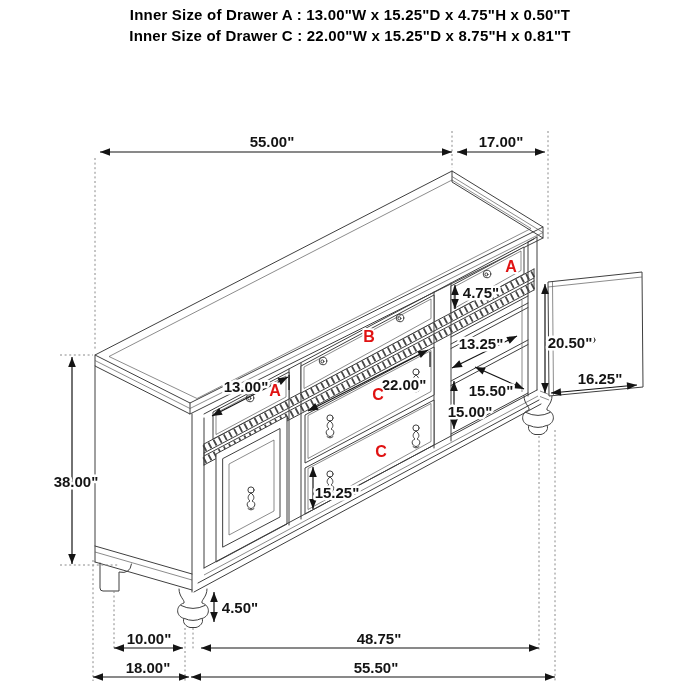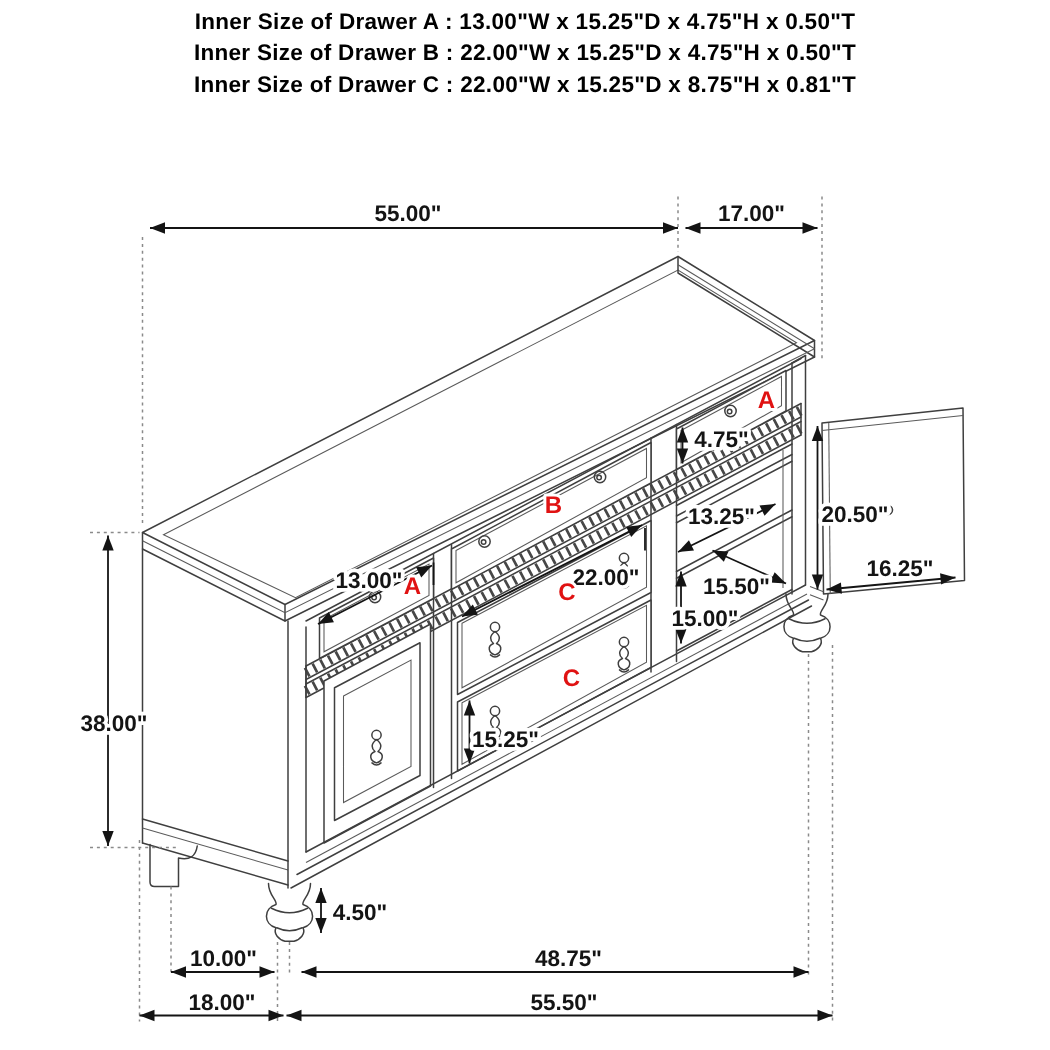--- a/index.html
+++ b/index.html
@@ -20,21 +20,20 @@
   .rl{font:bold 16px "Liberation Sans",sans-serif;fill:#e01212;text-anchor:middle;
       paint-order:stroke;stroke:#ffffff;stroke-width:4px;stroke-linejoin:round;}
 </style>
 </head>
 <body>
 
 <div id="stage">
 
   <div id="title-block">
     <div>Inner Size of Drawer A : 13.00"W x 15.25"D x 4.75"H x 0.50"T</div>
-    <div>Inner Size of Drawer B : 22.00"W x 15.25"D x 4.75"H x 0.50"T</div>
     <div>Inner Size of Drawer C : 22.00"W x 15.25"D x 8.75"H x 0.81"T</div>
   </div>
 
   <svg width="700" height="700" viewBox="0 0 700 700">
     <defs>
       <marker id="ae" markerWidth="13" markerHeight="10" refX="11.5" refY="5" orient="auto" markerUnits="userSpaceOnUse">
         <path d="M1.5,1.2 L11.5,5 L1.5,8.8 Z" fill="#141414"></path>
       </marker>
       <marker id="as" markerWidth="13" markerHeight="10" refX="1.5" refY="5" orient="auto" markerUnits="userSpaceOnUse">
         <path d="M11.5,1.2 L1.5,5 L11.5,8.8 Z" fill="#141414"></path>

